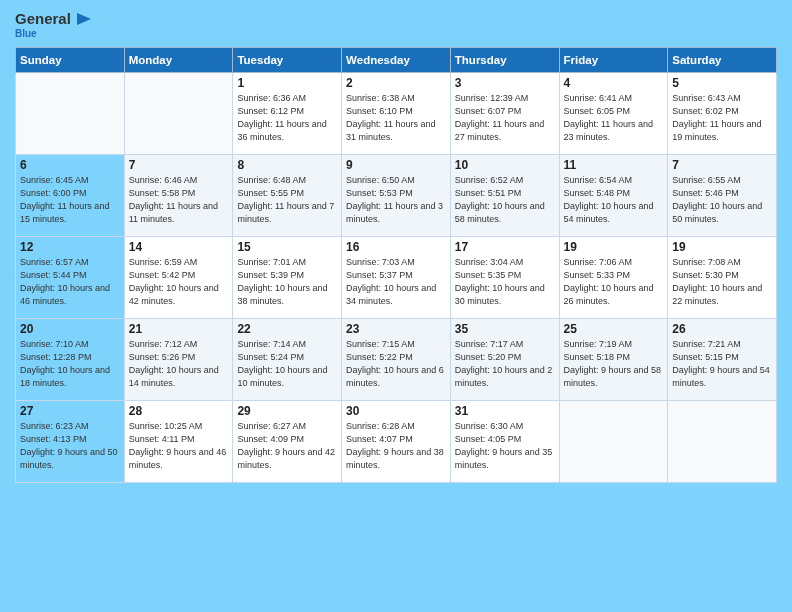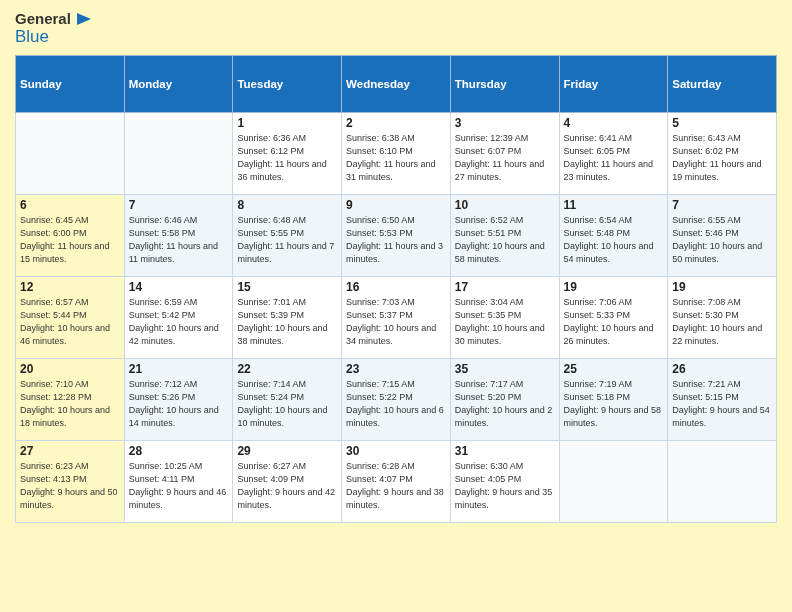--- a/index.html
+++ b/index.html
@@ -6,21 +6,21 @@
     body {
       font-family: Arial, sans-serif;
       background: #fff;
       width: 792px;
       min-height: 612px;
       overflow: hidden;
     }
     .page {
       width: 792px;
       min-height: 612px;
-      background: #fef9c3;
+      background: #7dd3fc;
       padding: 10px 15px 10px 15px;
     }
     .header {
       display: flex;
       justify-content: space-between;
       align-items: flex-start;
       margin-bottom: 8px;
     }
     .logo {
       display: flex;
@@ -43,21 +43,21 @@
     .calendar {
       width: 100%;
       border-collapse: collapse;
       table-layout: fixed;
     }
     .calendar th {
       background: #1a6fbb;
       color: #fff;
       font-size: 11.5px;
       font-weight: bold;
-      padding: 22px 4px;
+      padding: 6px 4px;
       text-align: left;
       border: 1px solid #a0b8d0;
     }
     .calendar td {
       border: 1px solid #c8d8e8;
       vertical-align: top;
       padding: 3px 4px 3px 4px;
       font-size: 9.5px;
       color: #333;
       min-height: 75px;
@@ -95,21 +95,21 @@
 <div class="page">
   <div class="header">
     <div class="logo">
     <div style="display:flex;flex-direction:column;align-items:flex-start;line-height:1.1;">
       <div style="display:flex;align-items:center;gap:2px;">
         <span style="font-size:15px;font-weight:bold;color:#333;">General</span>
         <svg width="18" height="18" viewBox="0 0 18 18">
           <polygon points="4,3 18,9 4,15 4,9" fill="#1a6fbb"></polygon>
         </svg>
       </div>
-      <span style="font-size:17px;font-weight:normal;color:#1a6fbb;">Blue</span>
+      <span style="font-size:10px;font-weight:bold;color:#1a6fbb;">Blue</span>
     </div>
   </div>
     <div class="title-section">
       <div class="month-title"></div>
       <div class="location-title"></div>
     </div>
   </div>
 
   <table class="calendar">
     <thead>

